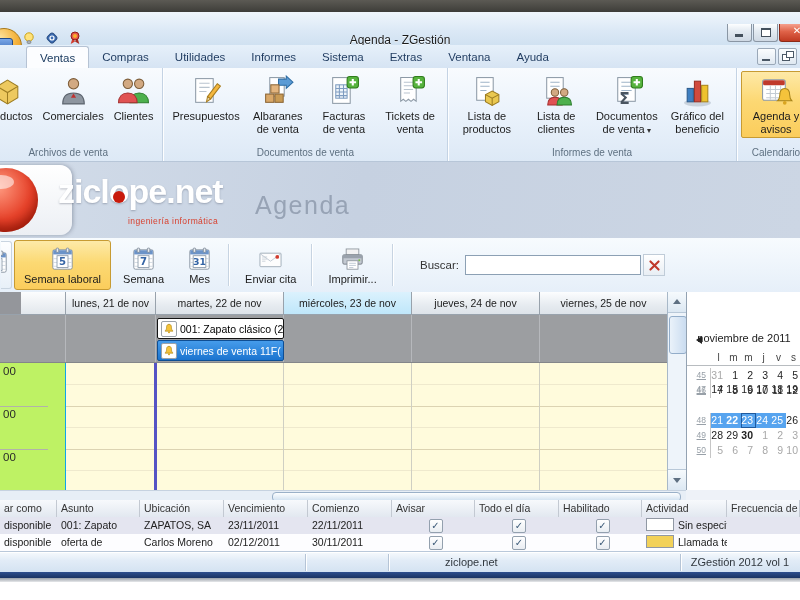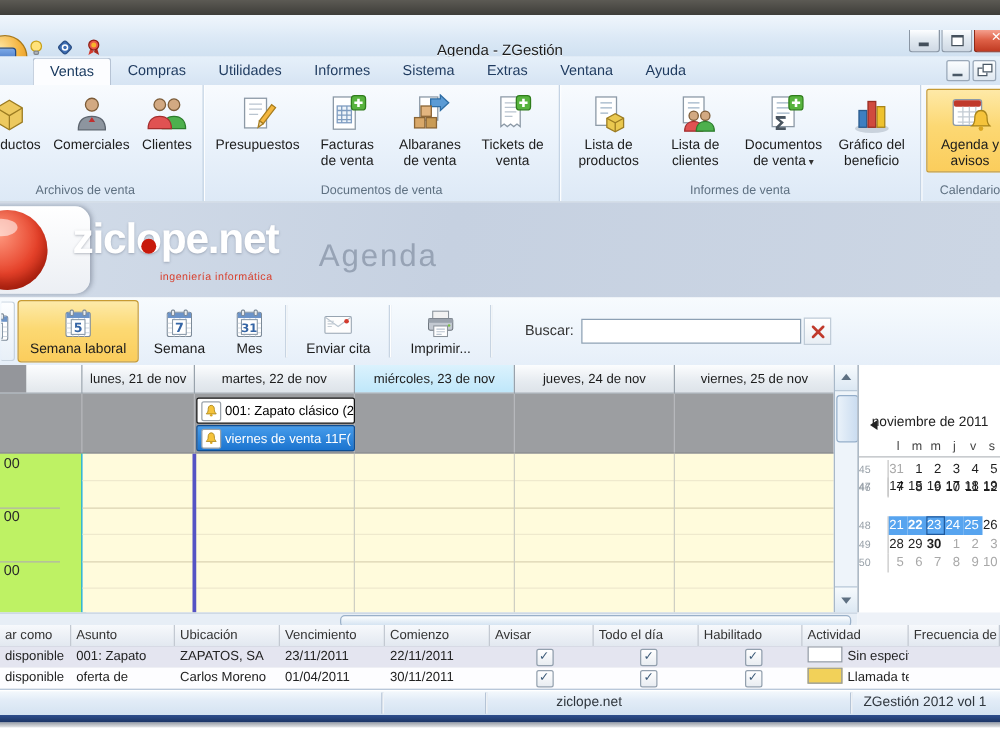--- a/index.html
+++ b/index.html
@@ -101,21 +101,21 @@
   .tri-up{position:absolute;left:5px;top:7px;width:0;height:0;border-left:4px solid transparent;border-right:4px solid transparent;border-bottom:5px solid #5e7082;}
   .tri-down{position:absolute;left:5px;top:8px;width:0;height:0;border-left:4px solid transparent;border-right:4px solid transparent;border-top:5px solid #5e7082;}
   .vs-thumb{position:absolute;left:1px;top:24px;width:16px;height:36px;border:1px solid #93adc9;border-radius:3px;background:linear-gradient(90deg,#eaf2fa,#cadcf0);}
   
   .minical{position:absolute;left:686px;top:0;width:114px;height:198px;background:#fff;border-left:1px solid #93a2b2;}
   .mc-title{position:absolute;left:0;top:40px;width:114px;font-size:11px;color:#222;text-align:center;}
   .mc-prev{position:absolute;left:9px;top:44px;width:0;height:0;border-top:4px solid transparent;border-bottom:4px solid transparent;border-right:6px solid #222;}
   .mc-row{position:absolute;left:0;width:114px;height:15px;display:grid;grid-template-columns:24px repeat(6,15px);}
   .mc-dnrow{top:59px;border-bottom:1px solid #b8bcc0;height:14px;}
   .mc-dn{font-size:10px;color:#444;text-align:center;line-height:14px;}
-  .mc-wn{font-size:8.5px;color:#98a0a8;padding-right:4px;line-height:15px;border-right:1px solid #c6c6c6;}
+  .mc-wn{font-size:8.5px;color:#98a0a8;text-align:right;padding-right:4px;line-height:15px;border-right:1px solid #c6c6c6;text-decoration:underline;}
   .mc-d{font-size:10.5px;color:#1e1e1e;text-align:right;padding-right:3px;line-height:15px;}
   .mc-d.muted{color:#a8a8a8;}
   .mc-d.sel{background:#57a4ef;color:#fff;}
   .mc-d.today{box-shadow:inset 0 0 0 1px #1f5a9e;}
   .mc-d.bold{font-weight:bold;}
   
   .hscroll{left:0;top:490px;width:686px;height:10px;background:#e7eef6;border-top:1px solid #c6d2e0;}
   .hs-thumb{position:absolute;left:272px;top:1px;width:407px;height:8px;border:1px solid #9ab0c8;border-radius:4px;background:linear-gradient(#fdfeff,#cfe0f0);}
   .hscroll-right{left:686px;top:490px;width:114px;height:10px;background:#eef2f8;}
   
@@ -250,40 +250,40 @@
                 <path d="M9 8h10M9 12h10M9 16h7" stroke="#b9c4cf"></path>
                 <path d="M17 21L26.5 8.5l3 2.2L20 23.2z" fill="#f4b73f" stroke="#a87d1e"></path>
                 <path d="M17 21l-1 5 4-2.8z" fill="#edd9ad" stroke="#a87d1e"></path>
               </svg>
             </span>
             <span class="lbl">Presupuestos</span>
           </div>
           <div class="rbtn">
             <span class="icn">
               <svg viewBox="0 0 32 32">
+                <rect x="8.5" y="2.5" width="14" height="18" fill="#fff" stroke="#8c99a6"></rect>
+                <path d="M17 4h7.5V1L31 7l-6.5 6v-3H17z" fill="#5b9bd5" stroke="#2e6da4"></path>
+                <rect x="9.5" y="9.5" width="8" height="8" fill="#e3b57f" stroke="#8a6434"></rect>
+                <rect x="4.5" y="18.5" width="8" height="8" fill="#d9a869" stroke="#8a6434"></rect>
+                <rect x="13.5" y="18.5" width="8" height="8" fill="#c99b55" stroke="#8a6434"></rect>
+              </svg>
+            </span>
+            <span class="lbl">Albaranes de venta</span>
+          </div>
+          <div class="rbtn">
+            <span class="icn">
+              <svg viewBox="0 0 32 32">
                 <rect x="5.5" y="2.5" width="17" height="25" fill="#fff" stroke="#8c99a6"></rect>
                 <rect x="8.5" y="9.5" width="11" height="13" fill="#eef4fa" stroke="#7e9cc0"></rect>
                 <path d="M8.5 13h11M8.5 16.5h11M8.5 20h11M12 9.5v13M16 9.5v13" stroke="#7e9cc0"></path>
                 <rect x="19.5" y="1.5" width="11" height="11" rx="2.5" fill="#57b33e" stroke="#2f7d1c"></rect>
                 <path d="M25 3.8v6.4M21.8 7h6.4" stroke="#fff" stroke-width="2"></path>
               </svg>
             </span>
             <span class="lbl">Facturas de venta</span>
-          </div>
-          <div class="rbtn">
-            <span class="icn">
-              <svg viewBox="0 0 32 32">
-                <rect x="8.5" y="2.5" width="14" height="18" fill="#fff" stroke="#8c99a6"></rect>
-                <path d="M17 4h7.5V1L31 7l-6.5 6v-3H17z" fill="#5b9bd5" stroke="#2e6da4"></path>
-                <rect x="9.5" y="9.5" width="8" height="8" fill="#e3b57f" stroke="#8a6434"></rect>
-                <rect x="4.5" y="18.5" width="8" height="8" fill="#d9a869" stroke="#8a6434"></rect>
-                <rect x="13.5" y="18.5" width="8" height="8" fill="#c99b55" stroke="#8a6434"></rect>
-              </svg>
-            </span>
-            <span class="lbl">Albaranes de venta</span>
           </div>
           <div class="rbtn">
             <span class="icn">
               <svg viewBox="0 0 32 32">
                 <path d="M6.5 2.5h15v23l-2.5-2-2.5 2-2.5-2-2.5 2-2.5-2-2.5 2z" fill="#fff" stroke="#8c99a6"></path>
                 <path d="M9.5 7h9M9.5 10.5h9M9.5 14h9M9.5 17.5h6" stroke="#b9c4cf"></path>
                 <rect x="18.5" y="1.5" width="11" height="11" rx="2.5" fill="#57b33e" stroke="#2f7d1c"></rect>
                 <path d="M24 3.8v6.4M20.8 7h6.4" stroke="#fff" stroke-width="2"></path>
               </svg>
             </span>
@@ -648,21 +648,21 @@
           <div class="tc" style="left: 559px; width: 83px;">
             <div class="cbx">✓</div>
           </div>
           <div class="tc" style="left: 642px; width: 85px;"><span class="swatch" style="background: rgb(255, 255, 255);"></span><span>Sin especif</span></div>
           <div class="tc" style="left: 727px; width: 73px;"></div>
         </div>
         <div class="trow r1">
           <div class="tc" style="left: 0px; width: 57px;">disponible</div>
           <div class="tc" style="left: 57px; width: 83px;">oferta de</div>
           <div class="tc" style="left: 140px; width: 84px;">Carlos Moreno</div>
-          <div class="tc" style="left: 224px; width: 84px;">01/04/2011</div>
+          <div class="tc" style="left: 224px; width: 84px;">02/12/2011</div>
           <div class="tc" style="left: 308px; width: 84px;">30/11/2011</div>
           <div class="tc" style="left: 392px; width: 83px;">
             <div class="cbx">✓</div>
           </div>
           <div class="tc" style="left: 475px; width: 84px;">
             <div class="cbx">✓</div>
           </div>
           <div class="tc" style="left: 559px; width: 83px;">
             <div class="cbx">✓</div>
           </div>

